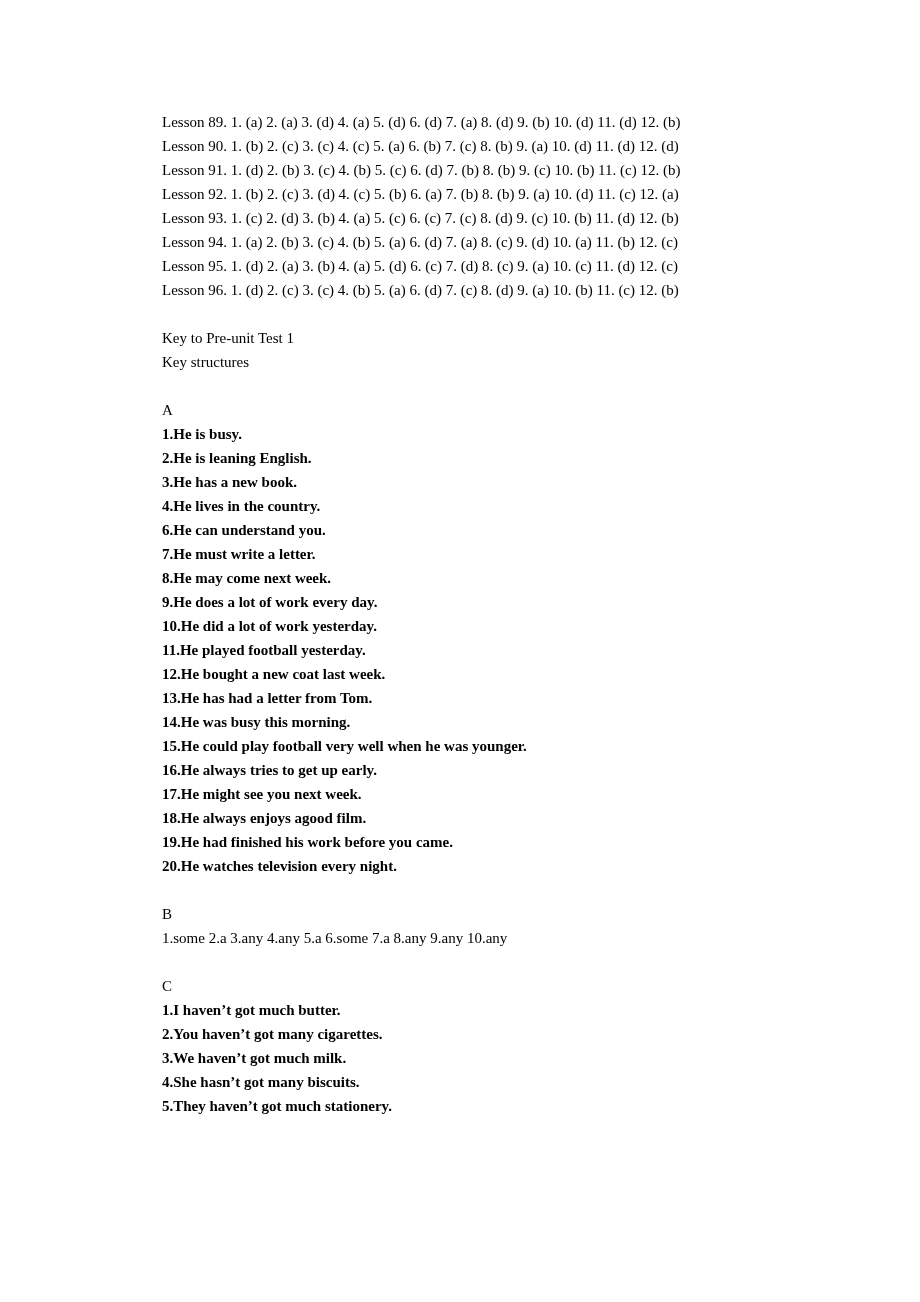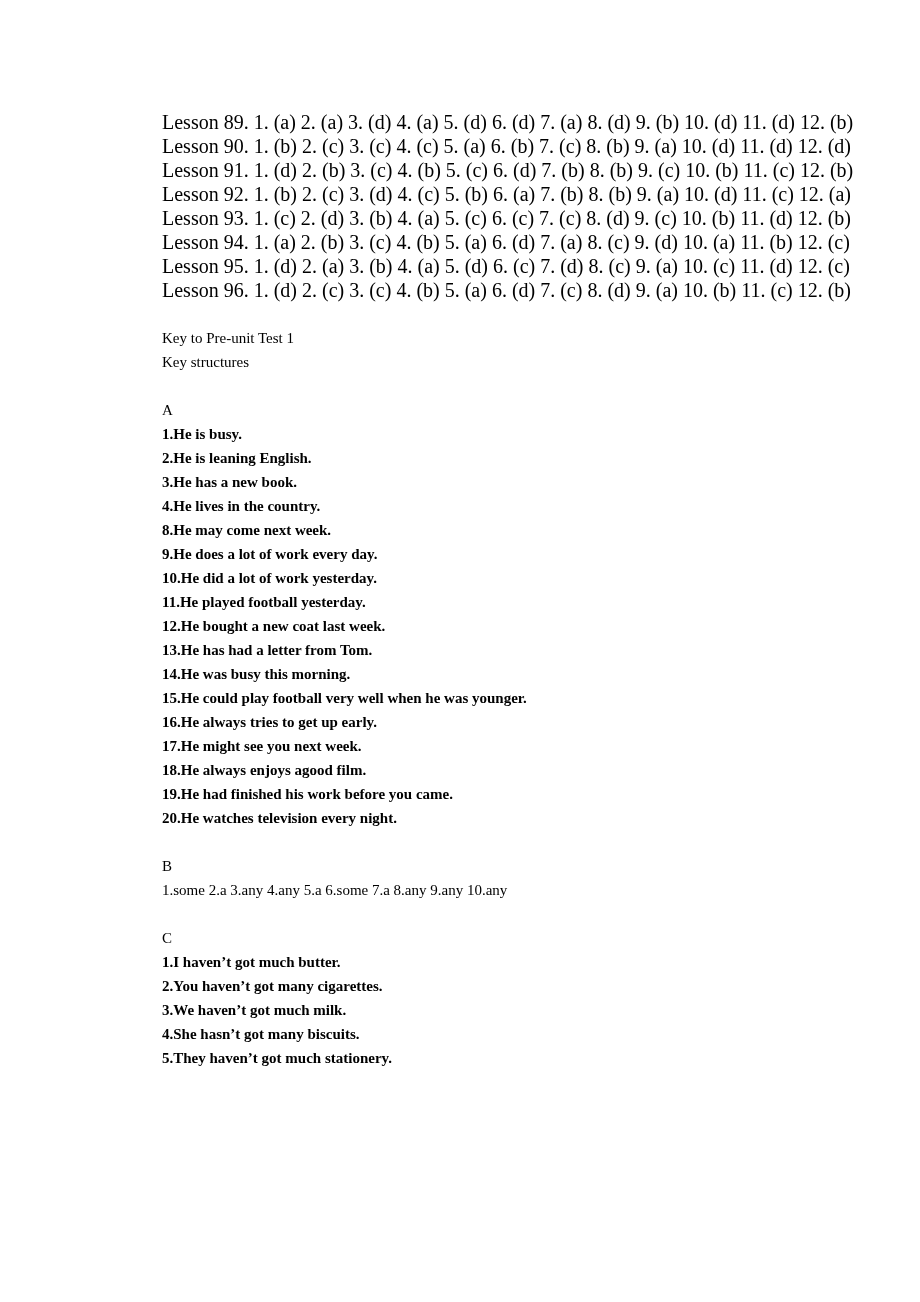--- a/index.html
+++ b/index.html
@@ -9,24 +9,23 @@
     font-family: "Times New Roman", Times, serif;
   }
   .page {
     width: 920px;
     min-height: 1302px;
     padding: 110px 160px 100px 162px;
     box-sizing: border-box;
     color: #000000;
   }
   .lesson-line {
-    font-size: 20px;
+    font-size: 15px;
     line-height: 24px;
     white-space: nowrap;
-    text-align: right;
   }
   .section-head {
     font-family: Liberation Serif, serif;
     font-size: 15px;
     line-height: 24px;
     margin-top: 24px;
   }
   .group-label {
     font-size: 15px;
     line-height: 24px;
@@ -60,20 +59,22 @@
 
   <div class="section-head">Key to Pre-unit Test 1</div>
   <div class="section-head" style="margin-top:0;">Key structures</div>
 
   <div class="group-label">A</div>
   <div>
     <div class="item-line">1.He is busy.</div>
     <div class="item-line">2.He is leaning English.</div>
     <div class="item-line">3.He has a new book.</div>
     <div class="item-line">4.He lives in the country.</div>
+    <div class="item-line">6.He can understand you.</div>
+    <div class="item-line">7.He must write a letter.</div>
     <div class="item-line">8.He may come next week.</div>
     <div class="item-line">9.He does a lot of work every day.</div>
     <div class="item-line">10.He did a lot of work yesterday.</div>
     <div class="item-line">11.He played football yesterday.</div>
     <div class="item-line">12.He bought a new coat last week.</div>
     <div class="item-line">13.He has had a letter from Tom.</div>
     <div class="item-line">14.He was busy this morning.</div>
     <div class="item-line">15.He could play football very well when he was younger.</div>
     <div class="item-line">16.He always tries to get up early.</div>
     <div class="item-line">17.He might see you next week.</div>

